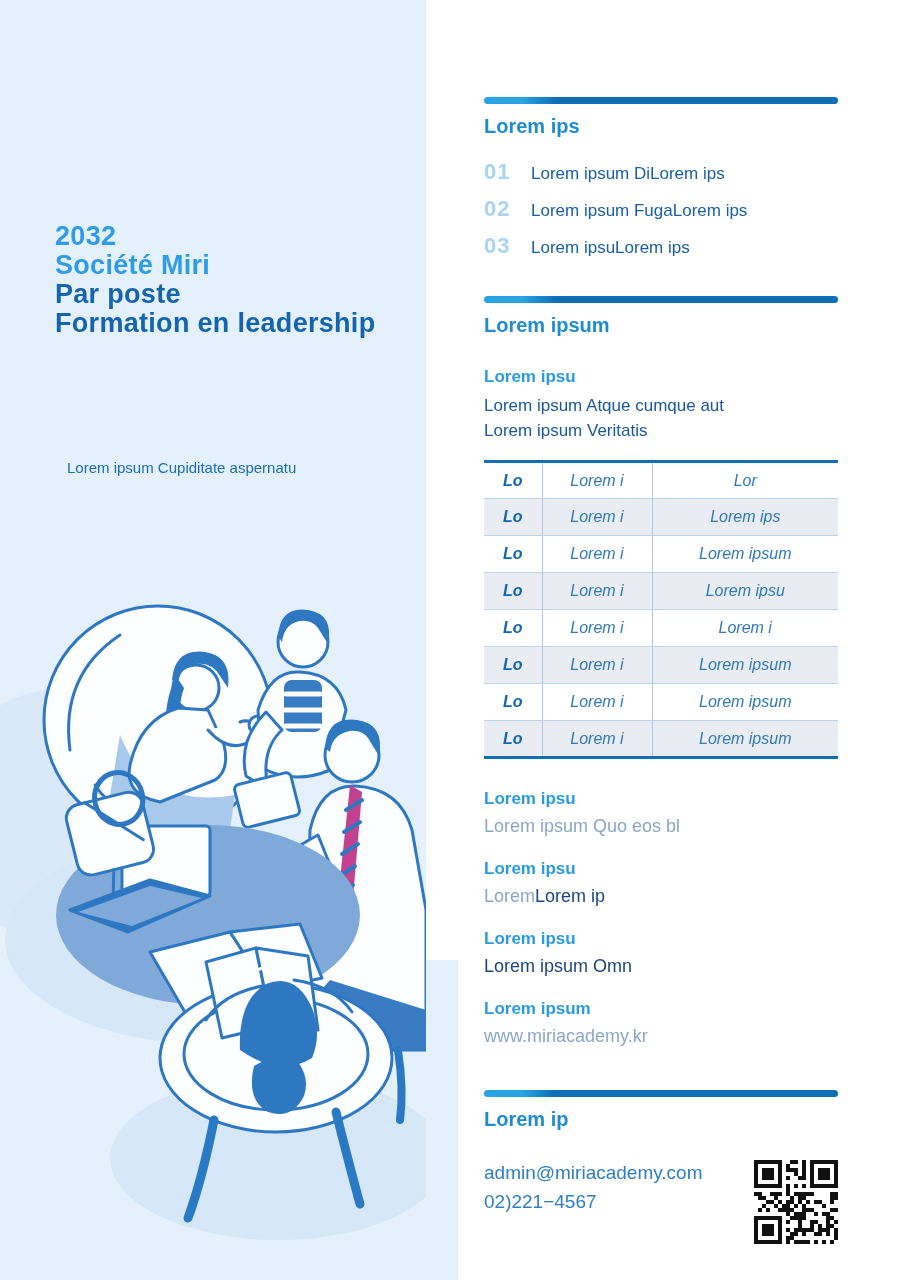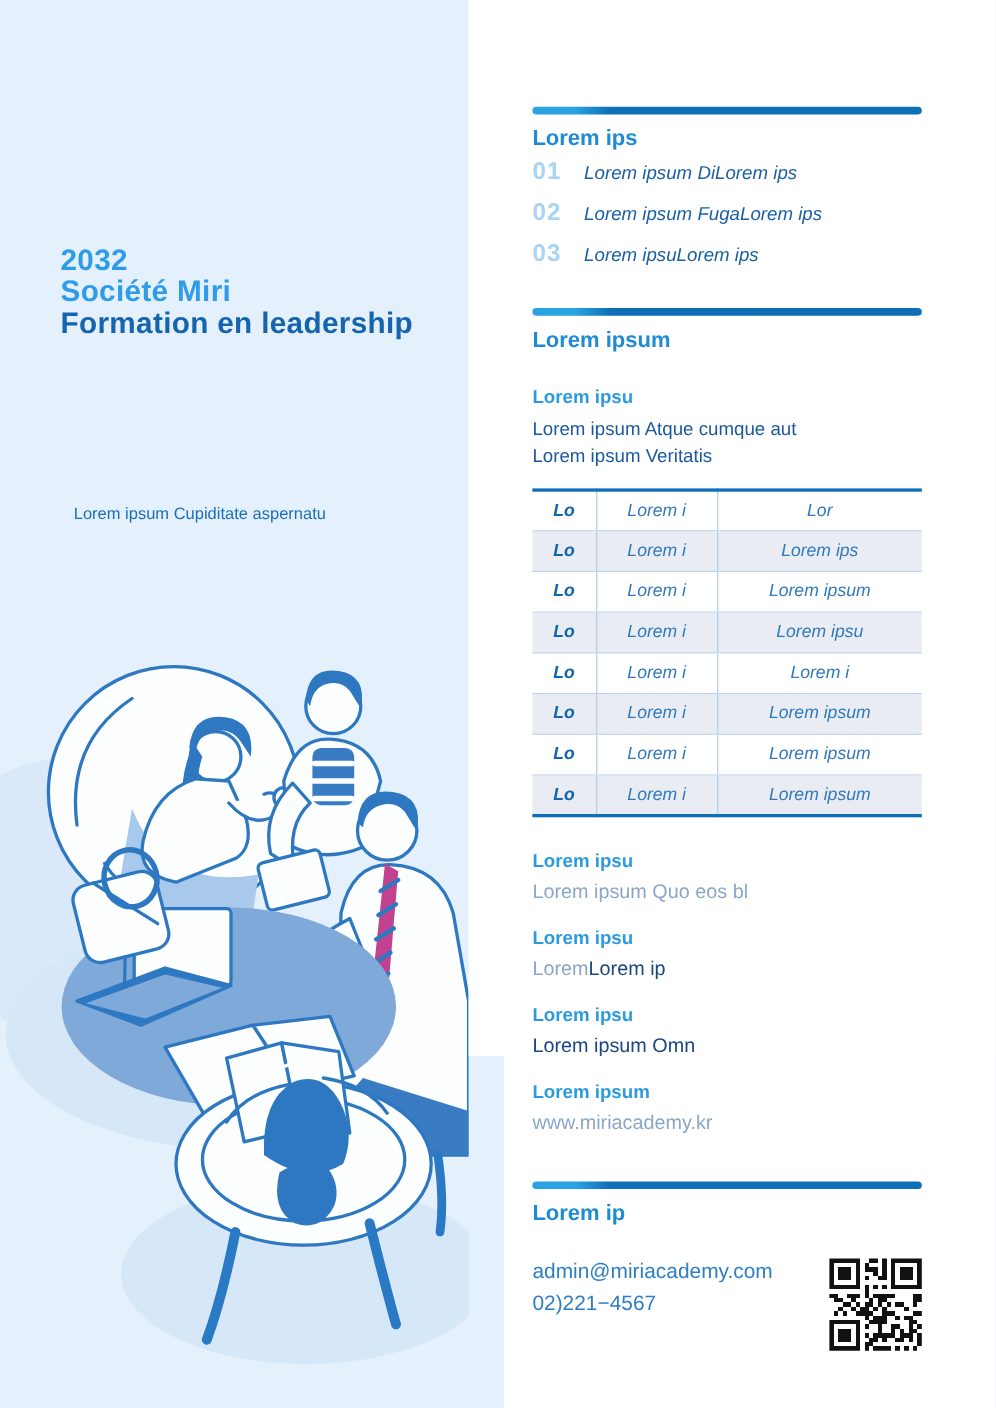--- a/index.html
+++ b/index.html
@@ -21,24 +21,24 @@
   .illustration{ position:absolute; left:0; bottom:0; width:426px; height:700px; }
   
   .right-panel{
     position:absolute; left:426px; top:0; width:479px; height:960px;
     background:#ffffff; padding:97px 67px 0 58px;
   }
   .section-bar{ height:7px; border-radius:4px;
     background:linear-gradient(90deg,#2aa3e2 0%,#2aa3e2 11%,#0e6fb7 20%,#0e6fb7 100%); }
   .section-title{ margin-top:11px; font-size:20px; font-weight:bold; color:#1e8bd3; }
   
-  .program-list{ margin-top:5px; }
+  .program-list{ margin-top:21px; }
   .program-item{ display:flex; align-items:baseline; margin-bottom:11px; }
   .program-number{ width:34px; font-size:22px; font-weight:bold; color:#a9d3f2; letter-spacing:1px; }
-  .program-label{ margin-left:13px; font-size:17px; color:#1a5fa6;font-style:italic; }
+  .program-label{ margin-left:13px; font-size:17px; color:#1a5fa6; }
   .sec-2{ margin-top:37px; }
   .intro-label{ margin-top:30px; font-size:17px; font-weight:bold; color:#2b9be0; }
   .intro-line{ margin-top:6px; font-size:17px; line-height:25px; color:#19579f; }
   
   .schedule-table{ margin-top:17px; width:100%; border-collapse:collapse;
     border-top:3px solid #0e6fb7; border-bottom:3px solid #0e6fb7;font-style:italic; }
   .schedule-table td{ height:37px; text-align:center; font-size:16px;
     color:#2f79bc; border-bottom:1px solid #bcd4ec; }
   .schedule-table tr:last-child td{ border-bottom:none; }
   .schedule-table tr:nth-child(even) td{ background:#e9edf3; }
@@ -57,20 +57,21 @@
   .contact-lines{ font-size:19px; line-height:29px; color:#2d7ec4; }
   .qr-code{ width:84px; height:84px; margin-top:2px; }
 </style>
 </head>
 <body>
 
 <div class="left-panel">
   <div class="brand-title">
     <div class="accent">2032</div>
     <div class="accent">Société Miri</div>
+    <div class="dark">Par poste</div>
     <div class="dark">Formation en leadership</div>
   </div>
   <div class="tagline">Lorem ipsum Cupiditate aspernatu</div>
 
   <svg class="illustration" viewBox="0 0 426 700" xmlns="http://www.w3.org/2000/svg">
     <g stroke-linecap="round" stroke-linejoin="round">
 
       <ellipse cx="55" cy="235" rx="115" ry="125" fill="#d9e9f9"></ellipse>
       <ellipse cx="215" cy="360" rx="210" ry="105" fill="#d6e7f8"></ellipse>
       <ellipse cx="278" cy="578" rx="168" ry="82" fill="#d6e7f8"></ellipse>

